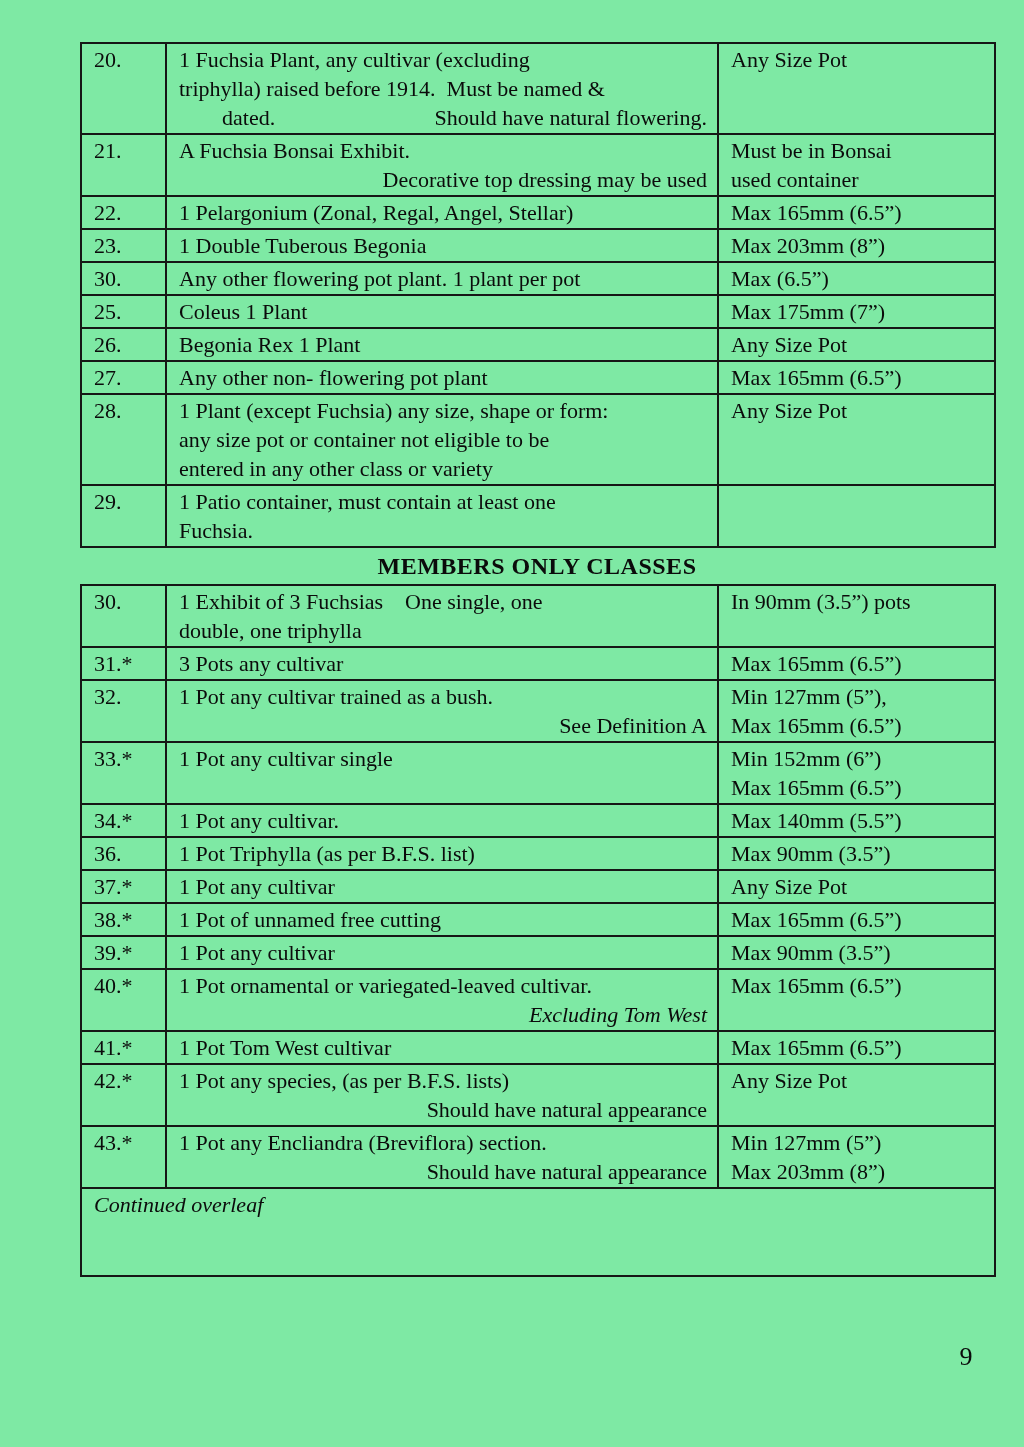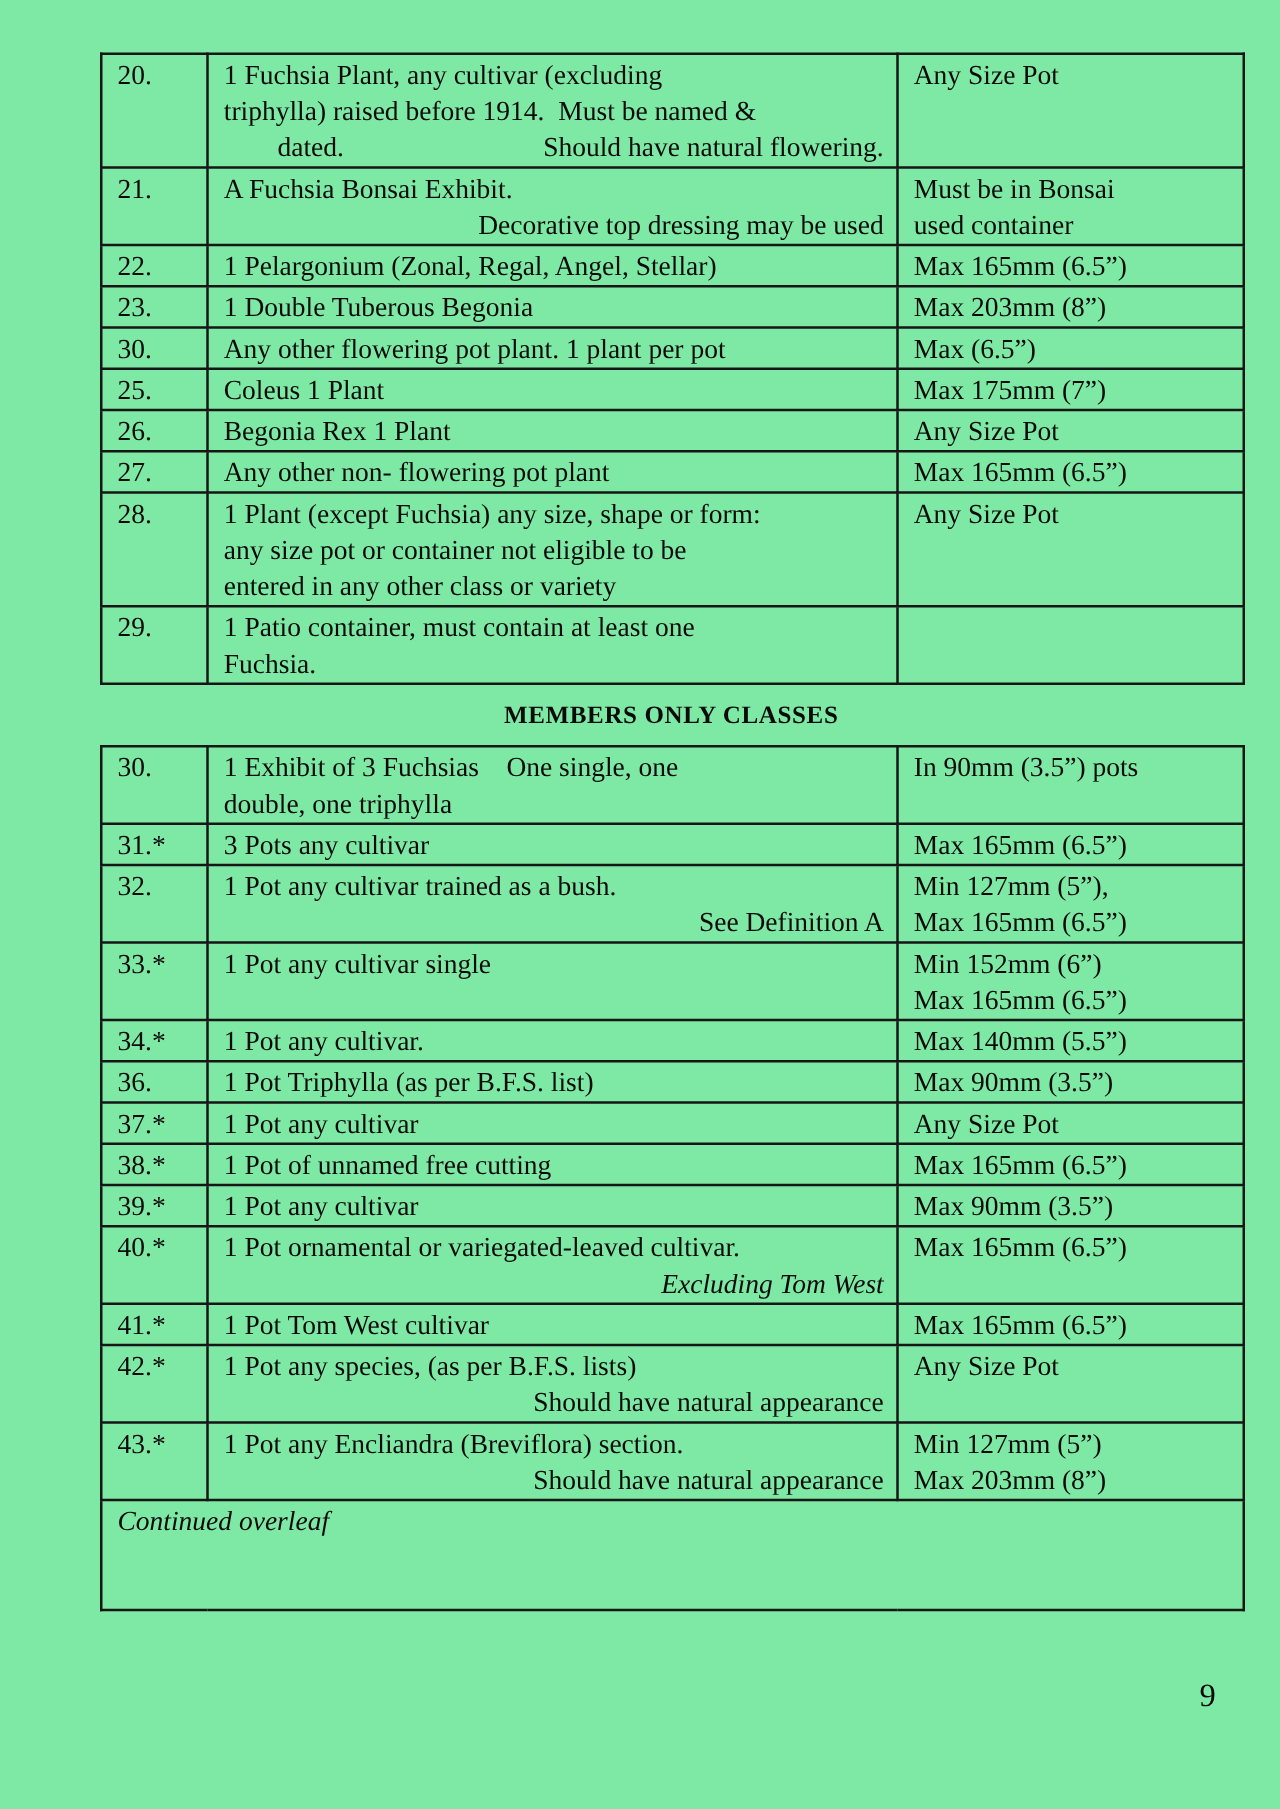--- a/index.html
+++ b/index.html
@@ -39,26 +39,26 @@
   .line { white-space: pre; }
   .line.right { text-align: right; }
   .line.italic { font-style: italic; text-align: right; }
   .split {
     display: flex;
     justify-content: space-between;
     white-space: pre;
     margin-left: 43px;
   }
   .section-heading {
-    height: 48px;
+    height: 36px;
     display: flex;
     align-items: center;
     justify-content: center;
     font-weight: bold;
-    font-size: 20px;
+    font-size: 24px;
     letter-spacing: 0.5px;
   }
   td.footer-cell {
     height: 84px;
     text-align: left;
     vertical-align: middle;
     font-style: italic;
     font-size: 24px;
   }
   .page-number {

